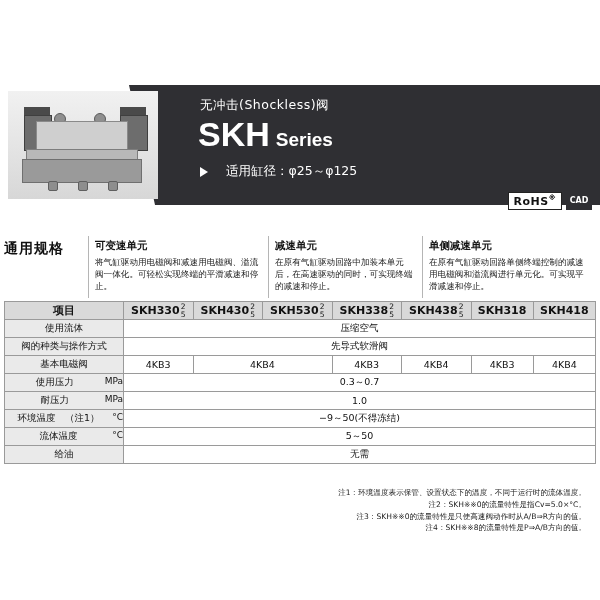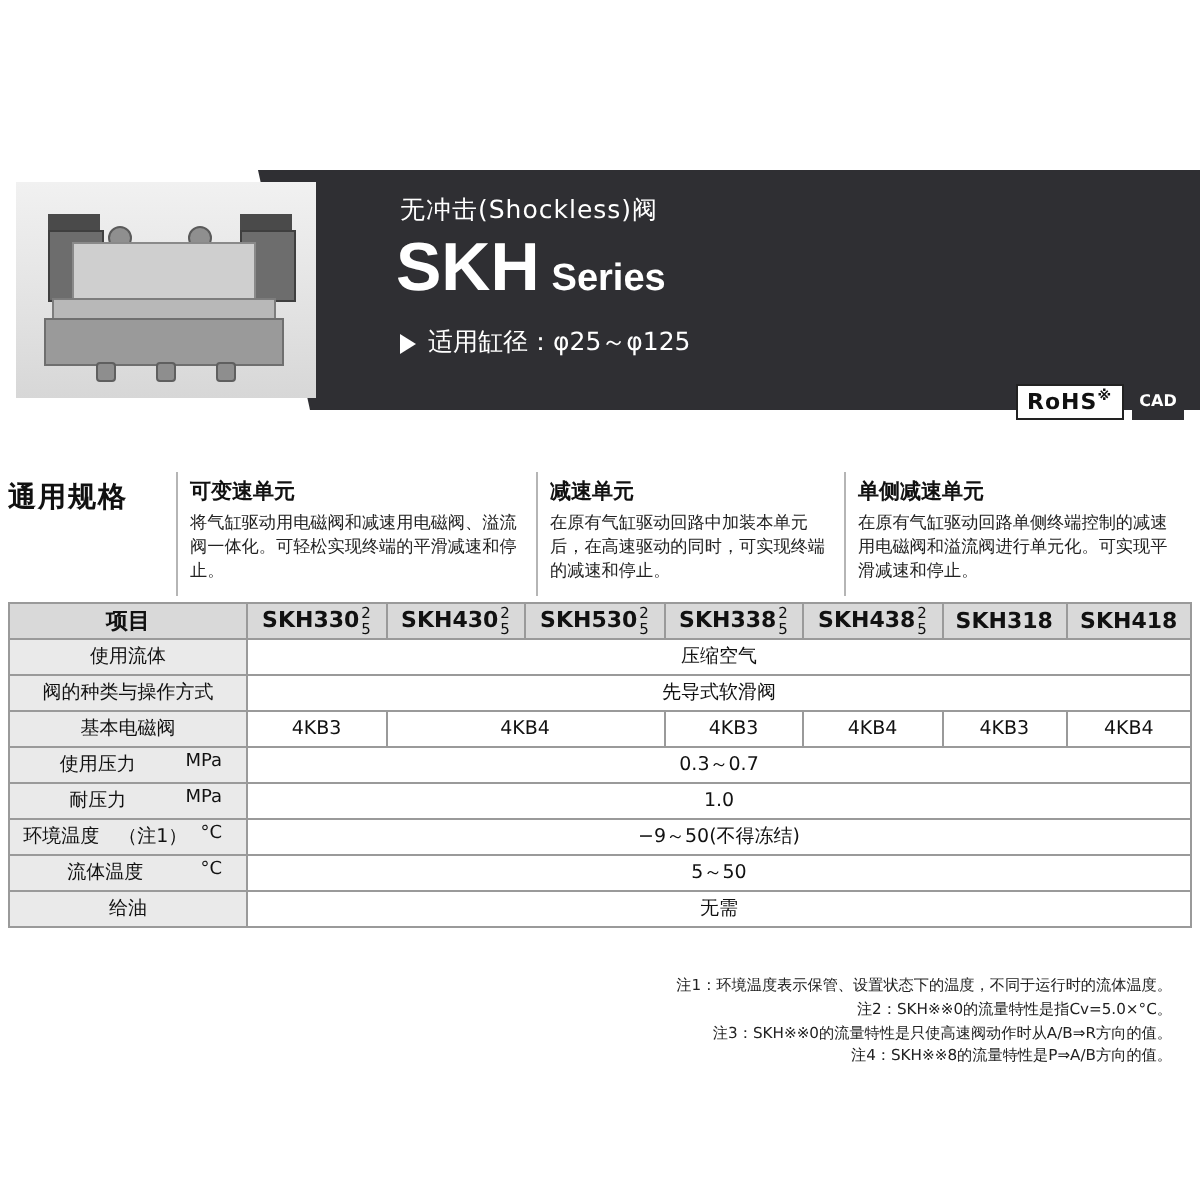--- a/index.html
+++ b/index.html
@@ -54,21 +54,21 @@
   .head-title{
     position:absolute;left:198px;top:30px;color:#ffffff;
     font-size:34px;font-weight:bold;letter-spacing:0px;
     font-family:"Liberation Sans","DejaVu Sans",sans-serif;
   }
   .head-title .series{
     font-size:19px;font-weight:bold;margin-left:6px;letter-spacing:0;
   }
   .head-bullet{
     position:absolute;left:200px;top:78px;color:#ffffff;font-size:12.5px;
-    display:flex;align-items:center;gap:6px;
+    display:flex;align-items:center;gap:18px;
   }
   .tri{
     width:0;height:0;border-left:8px solid #ffffff;
     border-top:5px solid transparent;border-bottom:5px solid transparent;
   }
 
   
   .badges{position:absolute;right:8px;top:190px;display:flex;gap:4px;align-items:flex-end;}
   .rohs{
     border:1px solid #222;padding:1px 5px;font-size:11px;font-weight:bold;
@@ -114,21 +114,21 @@
     border:1px solid #9a9a9a;padding:0;text-align:center;vertical-align:middle;
     height:17px;
   }
   .hdr-row td{
     background:#d9d9d9;font-weight:bold;height:34px;font-size:11px;
   }
   .lbl{
     background:#eaeaea;text-align:left;padding-left:5px;font-size:9.5px;width:118px;
     font-weight:normal;
   }
-  .lbl .unit{float:right;padding-right:12px;font-size:9px;}
+  .lbl .unit{float:right;padding-right:0;font-size:9px;}
   .model{
     font-size:12px;font-weight:bold;letter-spacing:0;
   }
   .model .sup{
     display:inline-block;font-size:7.5px;font-weight:normal;line-height:1;
     vertical-align:middle;margin-left:1px;text-align:left;
   }
   .model .sup i{display:block;font-style:normal;}
 
   

